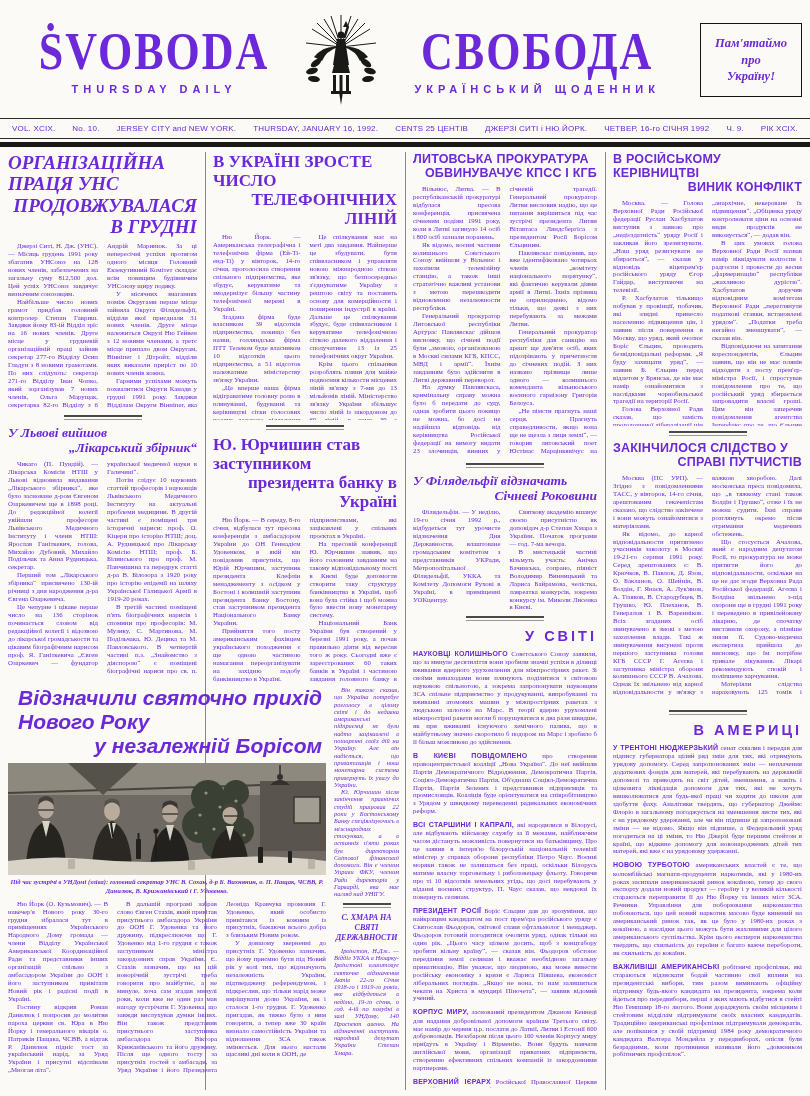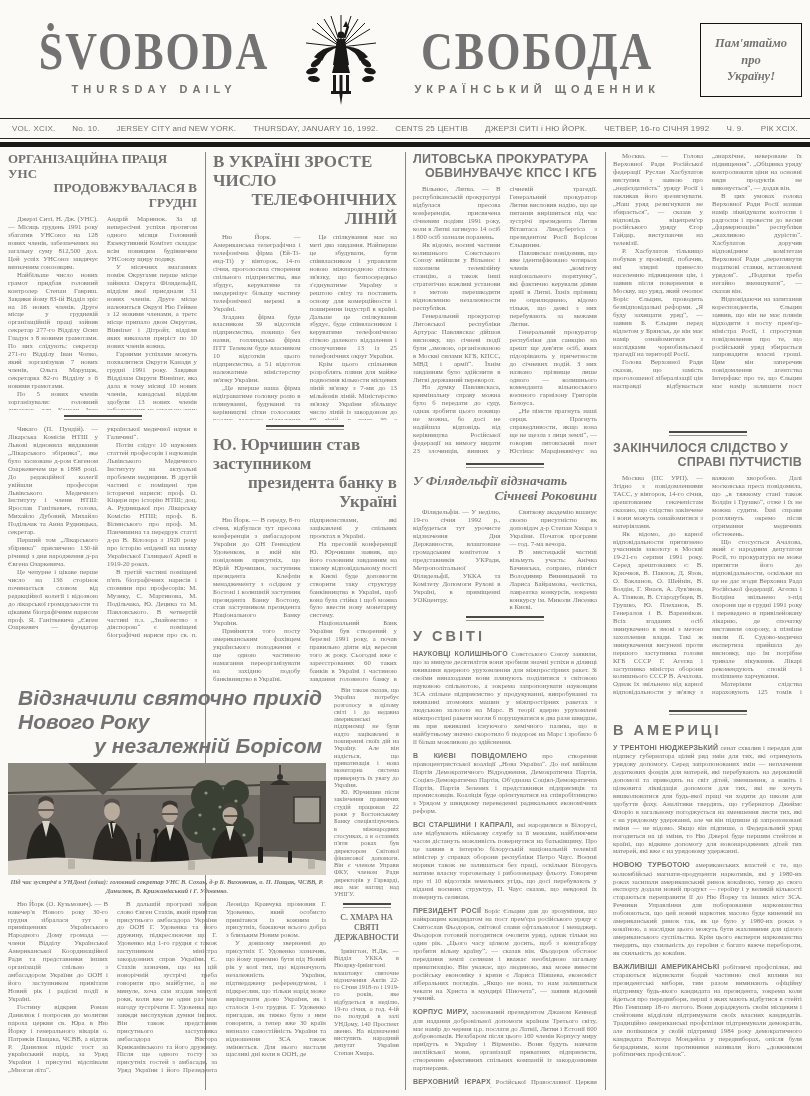--- a/index.html
+++ b/index.html
@@ -1,18 +1,18 @@
 <!DOCTYPE html>
 <html lang="uk"><head>
 <meta charset="utf-8">
 <style>
   * { margin:0; padding:0; box-sizing:border-box; }
   html,body { background:#d8d6d0; }
   .page { position:relative; width:810px; height:1096px; margin:0 auto;
-          background:#fbfaf6; color:#737373; overflow:hidden;
+          background:#fbfaf6; color:#6d28d9; overflow:hidden;
           font-family:"Liberation Serif", serif; }
   
   .masthead { position:absolute; top:6px; left:8px; right:8px; height:108px;
               display:flex; align-items:center; }
   .mast-block { text-align:center; }
   .mast-left  { width:298px; }
   .mast-right { width:316px; }
   .mast-title { font-weight:bold; font-size:44px; letter-spacing:2px;
                 transform:scaleY(1.18); transform-origin:center;
                 font-family:"Liberation Serif", serif; white-space:nowrap; }
@@ -35,43 +35,43 @@
   .vr { position:absolute; top:0; bottom:0; width:1px; background:#8a877f; }
   .col { position:absolute; top:0; overflow:hidden; }
   .block { overflow:hidden; }
   .divider { width:78px; height:5px; margin:5px auto;
              border-top:2px solid #4c4a46; border-bottom:1.5px solid #9b9890; }
   
   .hl { font-weight:bold; line-height:1.12; margin-bottom:5px; }
   .hl .l1 { display:block; text-align:left; }
   .hl .l2 { display:block; text-align:right; }
   .hl-serif      { font-size:17px; font-family:"Liberation Serif", serif; }
-  .hl-serif-ital { font-size:13px; font-family:"Liberation Serif", serif; }
+  .hl-serif-ital { font-size:19px; font-family:"Liberation Serif", serif; font-style:italic; }
   .hl-sans       { font-size:12.5px; font-family:"Liberation Sans", sans-serif; letter-spacing:0.2px; }
   .hl-lc-ital    { font-size:13.5px; font-family:"Liberation Serif", serif; font-style:italic; }
   
   .body { font-size:6.8px; line-height:1.17; text-align:justify; }
   .body p { text-indent:9px; }
   .cols2 { column-count:2; column-gap:9px; }
   .cols3 { column-count:3; column-gap:9px; }
   
-  .wire-head { text-align:left; font-family:"Liberation Sans", sans-serif;
+  .wire-head { text-align:right; font-family:"Liberation Sans", sans-serif;
                font-weight:bold; font-size:14.5px; letter-spacing:3px; margin:2px 0 6px; }
   .wire p { text-indent:0; margin-bottom:6px; }
   .wire b { font-family:"Liberation Sans", sans-serif; font-size:7px; letter-spacing:0.2px; }
   
   .ny-head { font-weight:bold; font-style:italic; font-size:21px; line-height:1.15;
              margin-bottom:5px; font-family:Liberation Sans, sans-serif; }
   .ny-head .l1 { display:block; text-align:left; padding-left:10px; }
   .ny-head .l2 { display:block; text-align:right; padding-right:4px; }
   .photo { width:318px; height:112px; display:block; }
   .caption { font-size:6.5px; font-style:italic; font-weight:bold; text-align:center;
              line-height:1.25; margin:3px 2px 5px; }
   
-  .narrow { font-size:6.4px; line-height:1.14; }
+  .narrow { font-size:6.4px; line-height:1.14;font-style:italic; }
   .narrow p { text-indent:7px; }
   .khmara-head { text-align:center; font-weight:bold; font-size:8px; line-height:1.25;
                  margin:4px 0; font-family:"Liberation Serif", serif; }
 </style>
 </head>
 <body>
 
 <div class="page">
 
   <header class="masthead">
@@ -153,20 +153,24 @@
             <p>Джерзі Ситі, Н. Дж. (УНС). — Місяць грудень 1991 року збагатив УНСоюз на 128 нових членів, забезпечених на загальну суму 812,500 дол. Цей успіх УНСоюз завдячує визначним союзовцям.</p>
             <p>Найбільше число нових грамот придбав головний контролер Степан Гавриш. Завдяки йому 83-ій Відділ зріс на 16 нових членів. Друге місце у грудневій організаційній праці зайняв секретар 277-го Відділу Осип Гладун з 8 новими грамотами. По них слідують: секретар 271-го Відділу Іван Чопко, який зорганізував 7 нових членів, Ольга Марущак, секретарка 82-го Відділу з 6 новими грамотами.</p>
             <p>По 5 нових членів зорганізували: головний директор для Канади Іван Геврик, секретарка 28-го Відділу Данута Ясінська і секретар 368-го Відділу Андрій Маринюк. За ці непересічні успіхи протягом одного місяця Головний Екзекутивний Комітет складає всім повищим будівничим УНСоюзу щиру подяку.</p>
             <p>У місячних змаганнях поміж Округами перше місце зайняла Округа Філядельфії, відділи якої приєднали 31 нових членів. Друге місце належиться Окрузі Ню Гейвен з 12 новими членами, а третє місце припало двом Округам, Вінніпег і Дітройт, відділи яких виказали приріст по 10 нових членів кожна.</p>
             <p>Гарними успіхами можуть похвалитися Округи Канади у грудні 1991 року. Завдяки Відділам Округи Вінніпег, яка дала в тому місяці 10 нових членів, канадські відділи здобули 13 нових членів забезпечених на загальну суму 60,000 дол.</p>
             <p>Всім успішним організаторам Головний Екзекутивний Комітет дякує за труд і просить не тратити запалу до організаційної праці в новому році.</p>
           </div>
       </section>
       <div class="divider"></div>
       <section class="block" style="height:258px">
+        <h2 class="hl hl-lc-ital">
+          <span class="l1">У Львові вийшов</span>
+          <span class="l2">„Лікарський збірник“</span>
+        </h2>
         <div class="body cols2" style="height:222px">
             <p>Чикаго (П. Пундій). — Лікарська Комісія НТШ у Львові відновила видавання „Лікарського збірника“, яке було засноване д-ром Євгеном Озаркевичем ще в 1898 році. До редакційної колегії увійшли професори Львівського Медичного Інституту і члени НТШ: Ярослав Ганіткевич, голова, Михайло Дубовий, Михайло Подільчак та Анна Рудницька, секретар.</p>
             <p>Перший том „Лікарського збірника“ присвячено 130-ій річниці з дня народження д-ра Євгена Озаркевича.</p>
             <p>Це чепурне і цікаве перше число на 136 сторінок починається словом від редакційної колегії і відозвою до лікарської громадськости та цікавим біографічним нарисом проф. Я. Ганіткевича „Євген Озаркевич — фундатор української медичної науки в Галичині“.</p>
             <p>Потім слідує 10 наукових статтей професорів і науковців Львівського Медичного Інституту на актуальні проблеми медицини. В другій частині є поміщені три історичні нариси: проф. О. Кіцери про історію НТШ; доц. А. Рудницької про Лікарську Комісію НТШ; проф. Б. Білинського про проф. М. Панчишина та передрук статті д-ра В. Білозора з 1920 року про історію епідемії на шляху Української Галицької Армії в 1919-20 роках.</p>
             <p>В третій частині поміщені п'ять біографічних нарисів і спомини про професорів: М. Музику, С. Мартинова, М. Подільчака, Ю. Децика та М. Павловського. В четвертій частині п.з. „Знайомство з діяспорою“ є поміщені біографічні нариси про св. п. д-ра Романа Осінчука та про д-ра Ахіля Хрептовського.</p>
           </div>
       </section>
     </div>
 
@@ -238,20 +242,24 @@
             <p><b>ВСІ СТАРШИНИ І КАПРАЛІ,</b> <span>які народилися в Білорусі, але відбувають військову службу за її межами, найближчим часом дістануть можливість повернутися на батьківщину. Про це заявив в інтерв'ю білоруській національній телевізії міністер у справах оборони республіки Петро Чаус. Воєнні моряки також не залишаться без праці, оскільки Білорусь матиме власну торговельну і риболовецьку фльоту. Говорячи про ті 10 відсотків земельних угідь, що досі перебувають у віданні воєнних структур, П. Чаус сказав, що невдовзі їх повернуть селянам.</span></p>
             <p><b>ПРЕЗИДЕНТ РОСІЇ</b> <span>Боріс Єльцин дав до зрозуміння, що найкращим кандидатом на пост прем'єра російського уряду є Святослав Фьодоров, світової слави офтальмолог і менаджер. Фьодоров готовий погодитися очолити уряд, однак тільки на один рік. „Цього часу цілком досить, щоб з концтабору зробити вільну країну“, — сказав він. Фьодоров обстоює передання землі селянам і вважає необхідною загальну приватизацію. Він уважає, що людиною, яка може вивести російську економіку з кризи є Лариса Піяшева, економіст ліберальних поглядів. „Якщо не вона, то нам залишиться чекати на Христа в мундирі Піночета“, — заявив відомий учений.</span></p>
             <p><b>КОРПУС МИРУ,</b> <span>заснований президентом Джаном Кеннеді для надання добровільної допомоги країнам Третього світу, має намір до червня ц.р. послати до Латвії, Литви і Естонії 600 добровольців. Незабаром після цього 160 членів Корпусу миру приїдуть в Україну і Вірменію. Вони будуть навчати англійської мови, організації приватних підприємств, створенню ефективних спільних компаній із закордонними партнерами.</span></p>
             <p><b>ВЕРХОВНИЙ ІЄРАРХ</b> <span>Російської Православної Церкви Алексій II заявив, що не братиме участи в синоді єпископів у Ватикані, бо, мовляв, на заході України повністю ліквідовано православ'я. Очевидно факту існування Української Автокефальної Православної Церкви Алексій II помічати не хоче.</span></p>
           </div>
       </section>
     </div>
 
     <div class="col" style="left:605px;width:189px;height:940px">
       <section class="block" style="height:274px">
+        <h2 class="hl hl-sans">
+          <span class="l1">В РОСІЙСЬКОМУ КЕРІВНИЦТВІ</span>
+          <span class="l2">ВИНИК КОНФЛІКТ</span>
+        </h2>
         <div class="body cols2" style="height:240px">
             <p>Москва. — Голова Верховної Ради Російської федерації Руслан Хасбулатов виступив з заявою про „недієздатність“ уряду Росії і закликав його зрезигнувати. „Наш уряд резигнувати не збирається“, — сказав у відповідь віцепрем'єр російського уряду Єгор Гайдар, виступаючи на телевізії.</p>
             <p>Р. Хасбулатов тількищо побував у провінції, побачив, які злидні принесло населенню підвищення цін, і заявив після повернення в Москву, що уряд, який очолює Боріс Єльцин, проводить безвідповідальні реформи. „Я буду захищати уряд“, — заявив Б. Єльцин перед відлетом у Брянськ, де він має намір ознайомитися з наслідками чорнобильської трагедії на території Росії.</p>
             <p>Голова Верховної Ради сказав, що замість проголошеної лібералізації цін насправді відбувається „анархічне, некероване їх підвищення“. „Обіцянка уряду контролювати ціни на основні види продуктів не виконується“, — додав він.</p>
             <p>В цих умовах голова Верховної Ради Росії назвав намір ліквідувати колгоспи і радгоспи і провести до весни „фармеризацію“ республіки „жахливою дурістю“. Хасбулатов доручив відповідним комітетам Верховної Ради „переглянути податкові ставки, встановлені урядом“. „Податки треба негайно зменшувати“, — сказав він.</p>
             <p>Відповідаючи на запитання кореспондентів, Єльцин заявив, що він не має плянів відходити з посту прем'єр-міністра Росії, і спростував повідомлення про те, що російський уряд збирається запровадити власні гроші. Цим він заперечив повідомлення агентства Інтерфакс про те, що Єльцин має намір залишити пост голови уряду, тобто прем'єр-міністра, який він займає одночасно з президентським постом, і присвятити себе справам Співдружности Незалежних Держав.</p>
           </div>
       </section>
       <div class="divider"></div>
       <section class="block" style="height:264px">

